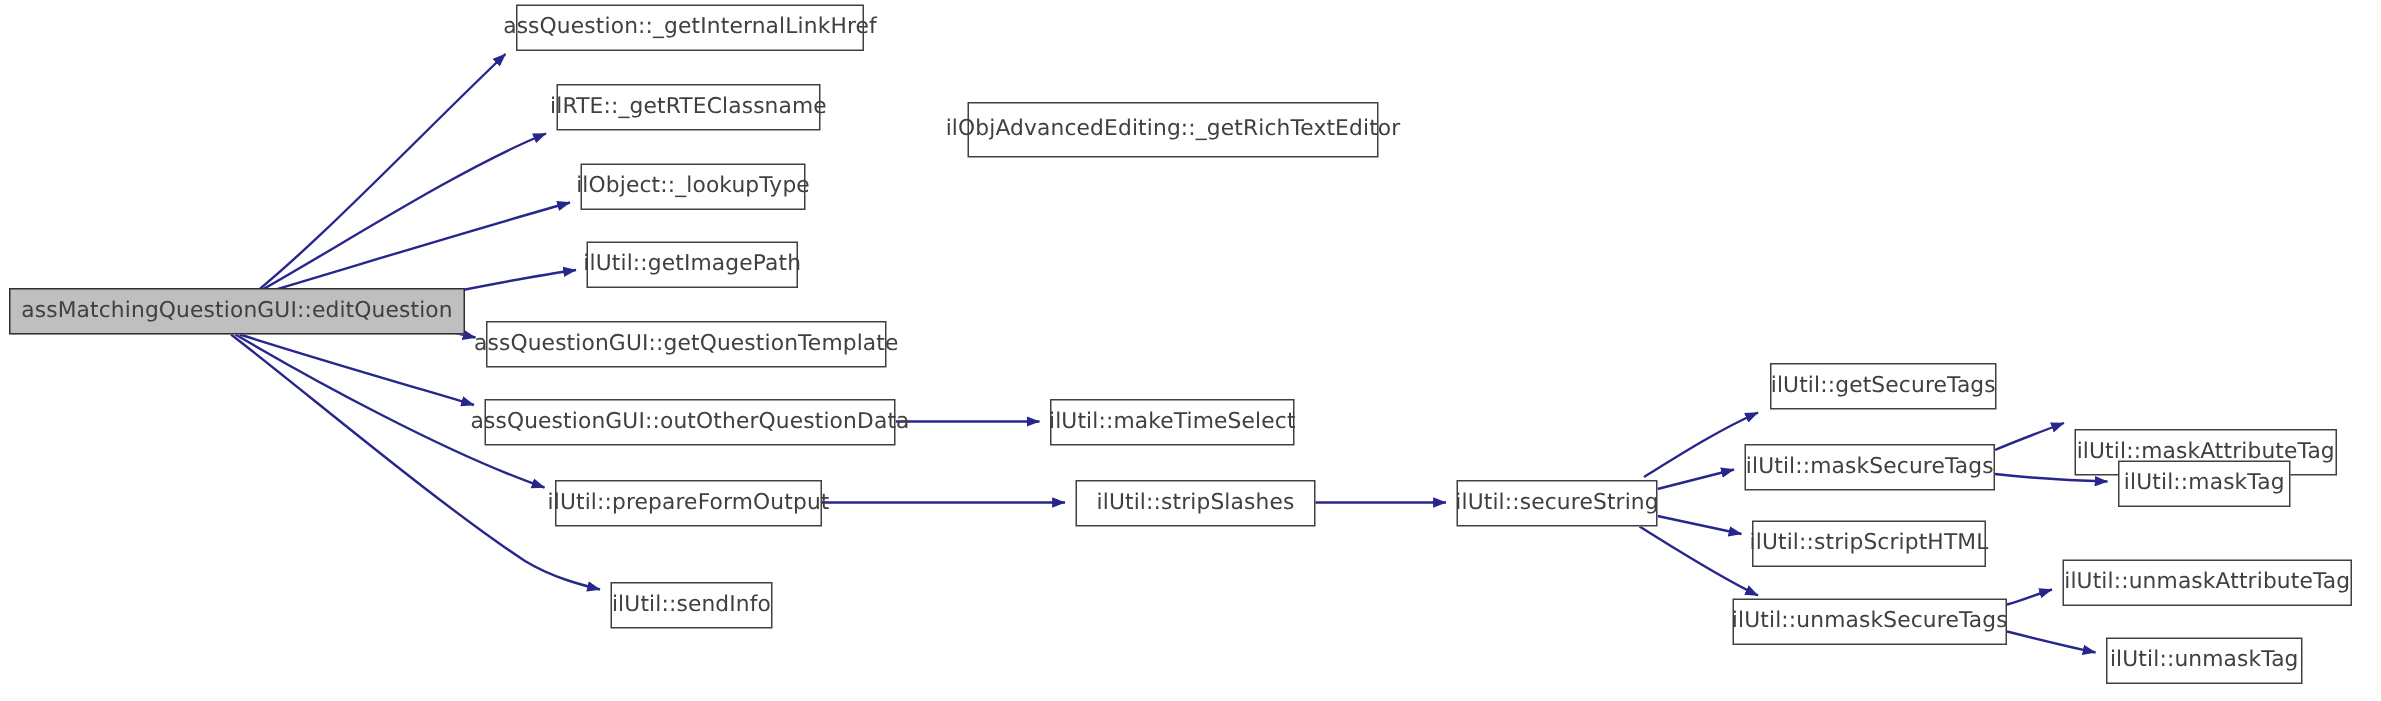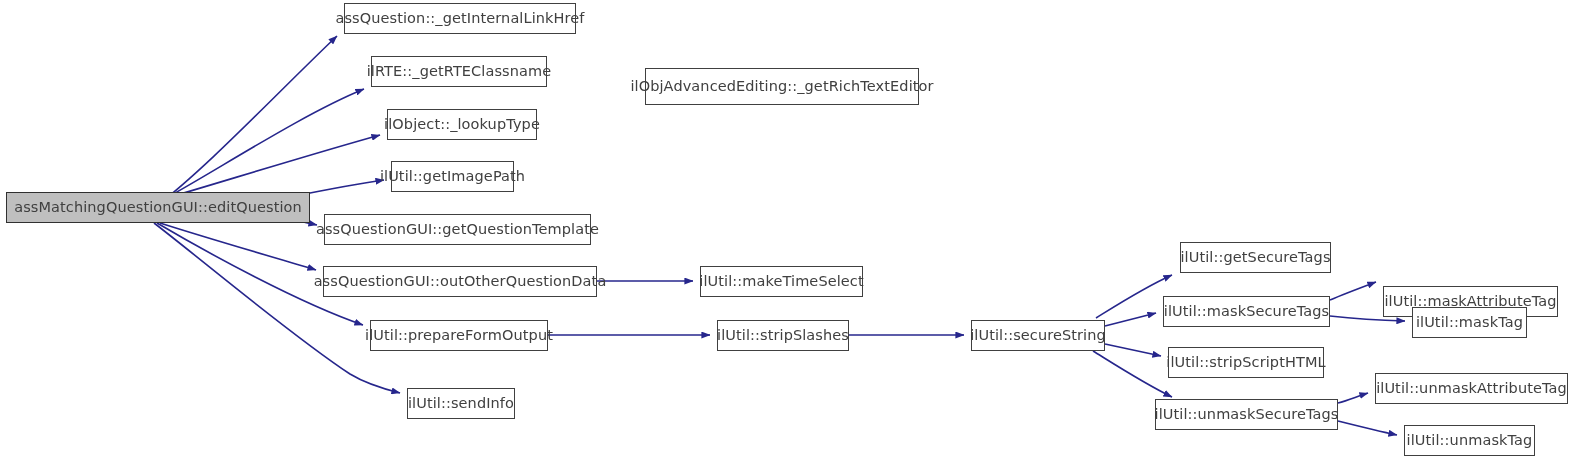--- a/index.html
+++ b/index.html
@@ -76,36 +76,36 @@
       </div>
       <div class="node" style="left: 371px; top: 56px; width: 176px; height: 31px;">
         <span class="lbl">ilRTE::_getRTEClassname</span>
       </div>
       <div class="node" style="left: 645px; top: 68px; width: 274px; height: 37px;">
         <span class="lbl">ilObjAdvancedEditing::_getRichTextEditor</span>
       </div>
       <div class="node" style="left: 387px; top: 109px; width: 150px; height: 31px;">
         <span class="lbl">ilObject::_lookupType</span>
       </div>
-      <div class="node" style="left: 391px; top: 161px; width: 123px; height: 31px;">
+      <div class="node" style="left: 391px; top: 161px; width: 141px; height: 31px;">
         <span class="lbl">ilUtil::getImagePath</span>
       </div>
       <div class="node" style="left: 324px; top: 214px; width: 267px; height: 31px;">
         <span class="lbl">assQuestionGUI::getQuestionTemplate</span>
       </div>
       <div class="node" style="left: 323px; top: 266px; width: 274px; height: 31px;">
         <span class="lbl">assQuestionGUI::outOtherQuestionData</span>
       </div>
       <div class="node" style="left: 700px; top: 266px; width: 163px; height: 31px;">
         <span class="lbl">ilUtil::makeTimeSelect</span>
       </div>
       <div class="node" style="left: 370px; top: 320px; width: 178px; height: 31px;">
         <span class="lbl">ilUtil::prepareFormOutput</span>
       </div>
-      <div class="node" style="left: 717px; top: 320px; width: 132px; height: 31px;">
+      <div class="node" style="left: 717px; top: 320px; width: 160px; height: 31px;">
         <span class="lbl">ilUtil::stripSlashes</span>
       </div>
       <div class="node" style="left: 971px; top: 320px; width: 134px; height: 31px;">
         <span class="lbl">ilUtil::secureString</span>
       </div>
       <div class="node" style="left: 407px; top: 388px; width: 108px; height: 31px;">
         <span class="lbl">ilUtil::sendInfo</span>
       </div>
       <div class="node" style="left: 1180px; top: 242px; width: 151px; height: 31px;">
         <span class="lbl">ilUtil::getSecureTags</span>

